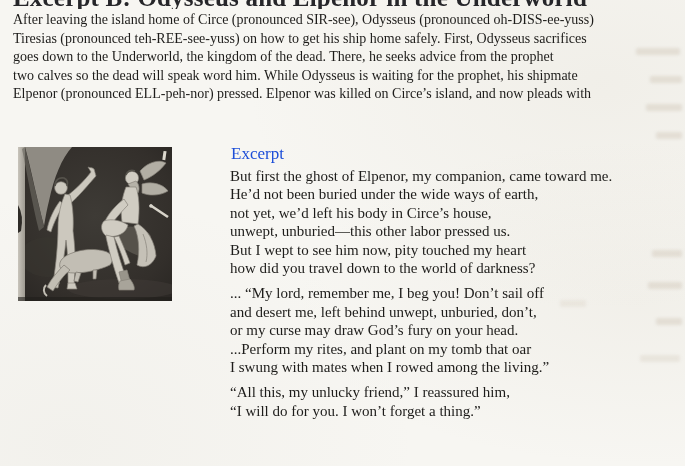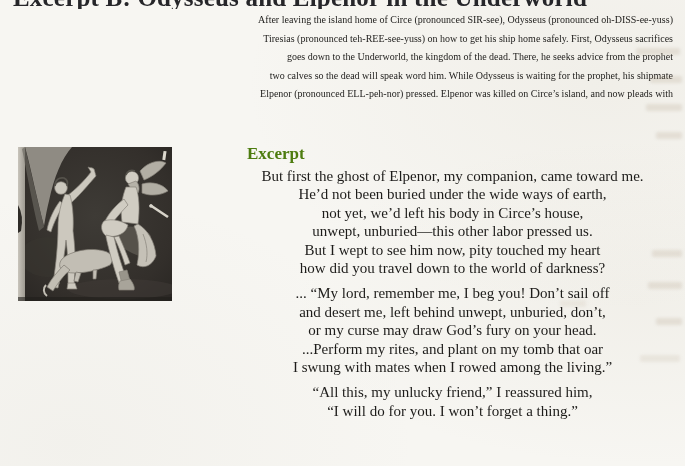--- a/index.html
+++ b/index.html
@@ -26,35 +26,35 @@
     position:absolute;left:13px;top:0;width:665px;height:9px;overflow:hidden;
   }
   .title-clip h1{
     margin:-17px 0 0 0;
     font-size:25px;line-height:30px;font-weight:bold;
     letter-spacing:0.2px;color:#26262a;white-space:nowrap;
   }
 
   .intro{
     position:absolute;left:13px;top:11px;width:660px;
-    font-size:10px;line-height:18.5px;text-align:right;
+    font-size:14px;line-height:18.5px;
   }
   .intro .iline{white-space:nowrap;}
 
   .figure-wrap{
     position:absolute;left:18px;top:147px;width:154px;height:154px;
   }
 
   .excerpt{
     position:absolute;left:230px;top:144px;width:445px;
   }
   .excerpt h2{
-    margin:0 0 3px 17px;font-size:17px;line-height:20px;font-weight:bold;color:#4d7c0f;
+    margin:0 0 3px 1px;font-size:17px;line-height:20px;font-weight:normal;color:#1d4ed8;
   }
-  .stanza{margin:0 0 7px 0;text-align:center;}
+  .stanza{margin:0 0 7px 0;}
   .pline{font-size:15px;line-height:18.4px;white-space:nowrap;}
 
   
   .artifact{
     position:absolute;height:7px;border-radius:2px;
     background:rgba(168,152,124,0.20);
     filter:blur(1.4px);
     pointer-events:none;
   }
   .a1{left:636px;top:48px;width:44px;}

